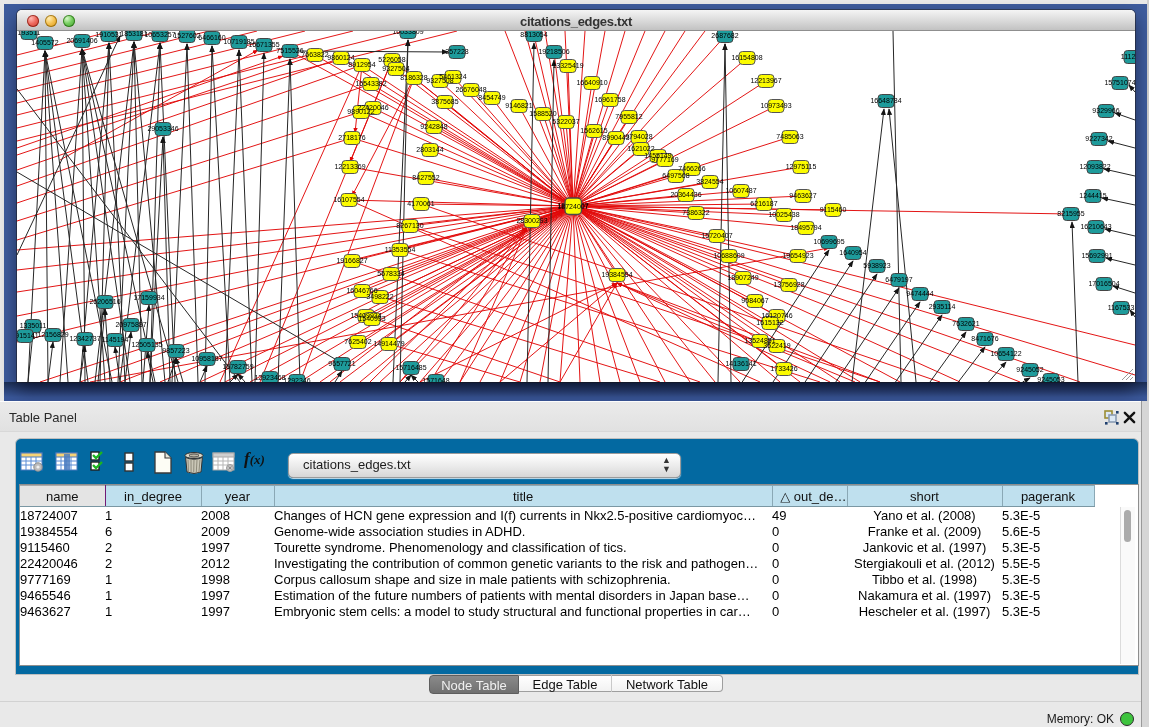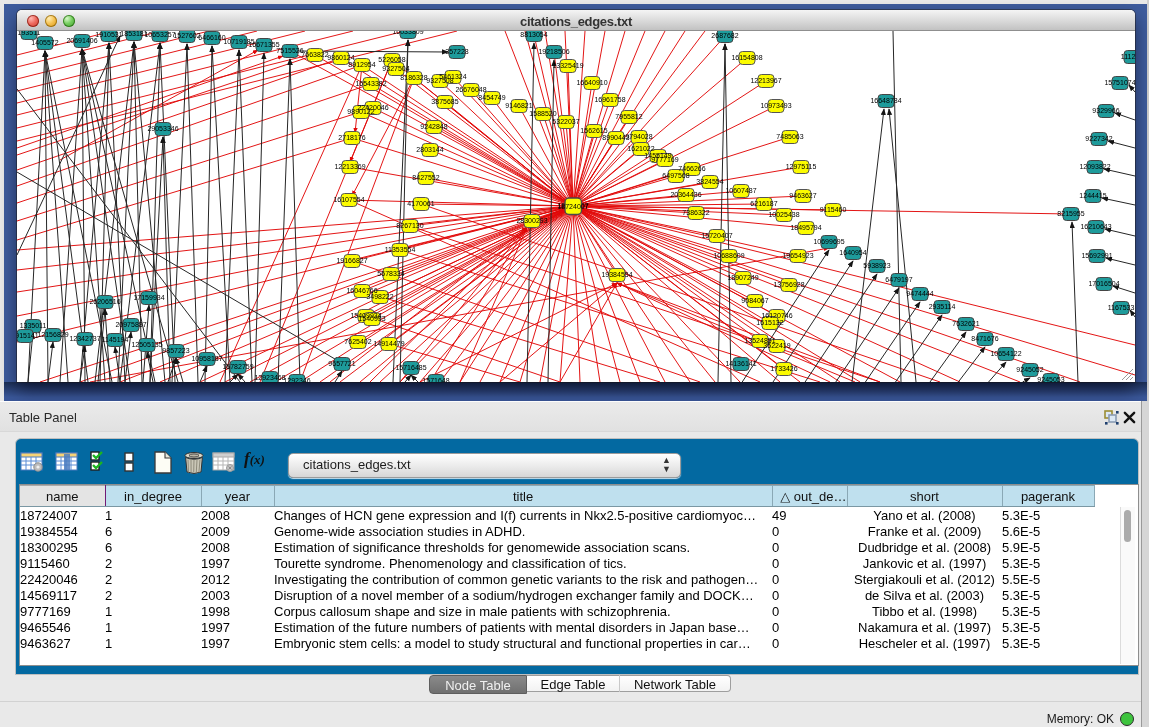--- a/index.html
+++ b/index.html
@@ -720,54 +720,36 @@
 <tr>
               <td class="c0">19384554</td>
               <td class="c1">6</td>
               <td class="c2">2009</td>
               <td class="c3">Genome-wide association studies in ADHD.</td>
               <td class="c4">0</td>
               <td class="c5">Franke et al. (2009)</td>
               <td class="c6">5.6E-5</td>
             </tr>
 <tr>
-              <td class="c0">18300295</td>
-              <td class="c1">6</td>
-              <td class="c2">2008</td>
-              <td class="c3">Estimation of significance thresholds for genomewide association scans.</td>
-              <td class="c4">0</td>
-              <td class="c5">Dudbridge et al. (2008)</td>
-              <td class="c6">5.9E-5</td>
-            </tr>
-<tr>
               <td class="c0">9115460</td>
               <td class="c1">2</td>
               <td class="c2">1997</td>
               <td class="c3">Tourette syndrome. Phenomenology and classification of tics.</td>
               <td class="c4">0</td>
               <td class="c5">Jankovic et al. (1997)</td>
               <td class="c6">5.3E-5</td>
             </tr>
 <tr>
               <td class="c0">22420046</td>
               <td class="c1">2</td>
               <td class="c2">2012</td>
               <td class="c3">Investigating the contribution of common genetic variants to the risk and pathogen…</td>
               <td class="c4">0</td>
               <td class="c5">Stergiakouli et al. (2012)</td>
               <td class="c6">5.5E-5</td>
-            </tr>
-<tr>
-              <td class="c0">14569117</td>
-              <td class="c1">2</td>
-              <td class="c2">2003</td>
-              <td class="c3">Disruption of a novel member of a sodium/hydrogen exchanger family and DOCK…</td>
-              <td class="c4">0</td>
-              <td class="c5">de Silva et al. (2003)</td>
-              <td class="c6">5.3E-5</td>
             </tr>
 <tr>
               <td class="c0">9777169</td>
               <td class="c1">1</td>
               <td class="c2">1998</td>
               <td class="c3">Corpus callosum shape and size in male patients with schizophrenia.</td>
               <td class="c4">0</td>
               <td class="c5">Tibbo et al. (1998)</td>
               <td class="c6">5.3E-5</td>
             </tr>
@@ -790,21 +772,21 @@
               <td class="c6">5.3E-5</td>
             </tr>
       </tbody>
         </table>
       <div id="vscroll">
           <div class="thumb"></div>
         </div>
     </div>
   </div>
   <div id="tabs">
-    <div class="seg sel" style="width:98px">Node Table</div>
+    <div class="seg sel" style="width:90px">Node Table</div>
       <div class="seg" style="width:92px">Edge Table</div>
       <div class="seg mid last" style="width:112px">Network Table</div>
   </div>
   <div id="statusbar">
       <span class="mem">Memory: OK</span>
       <span class="dot"></span>
     </div>
 </div>
 <div id="rightstrip-bot"></div>
 

